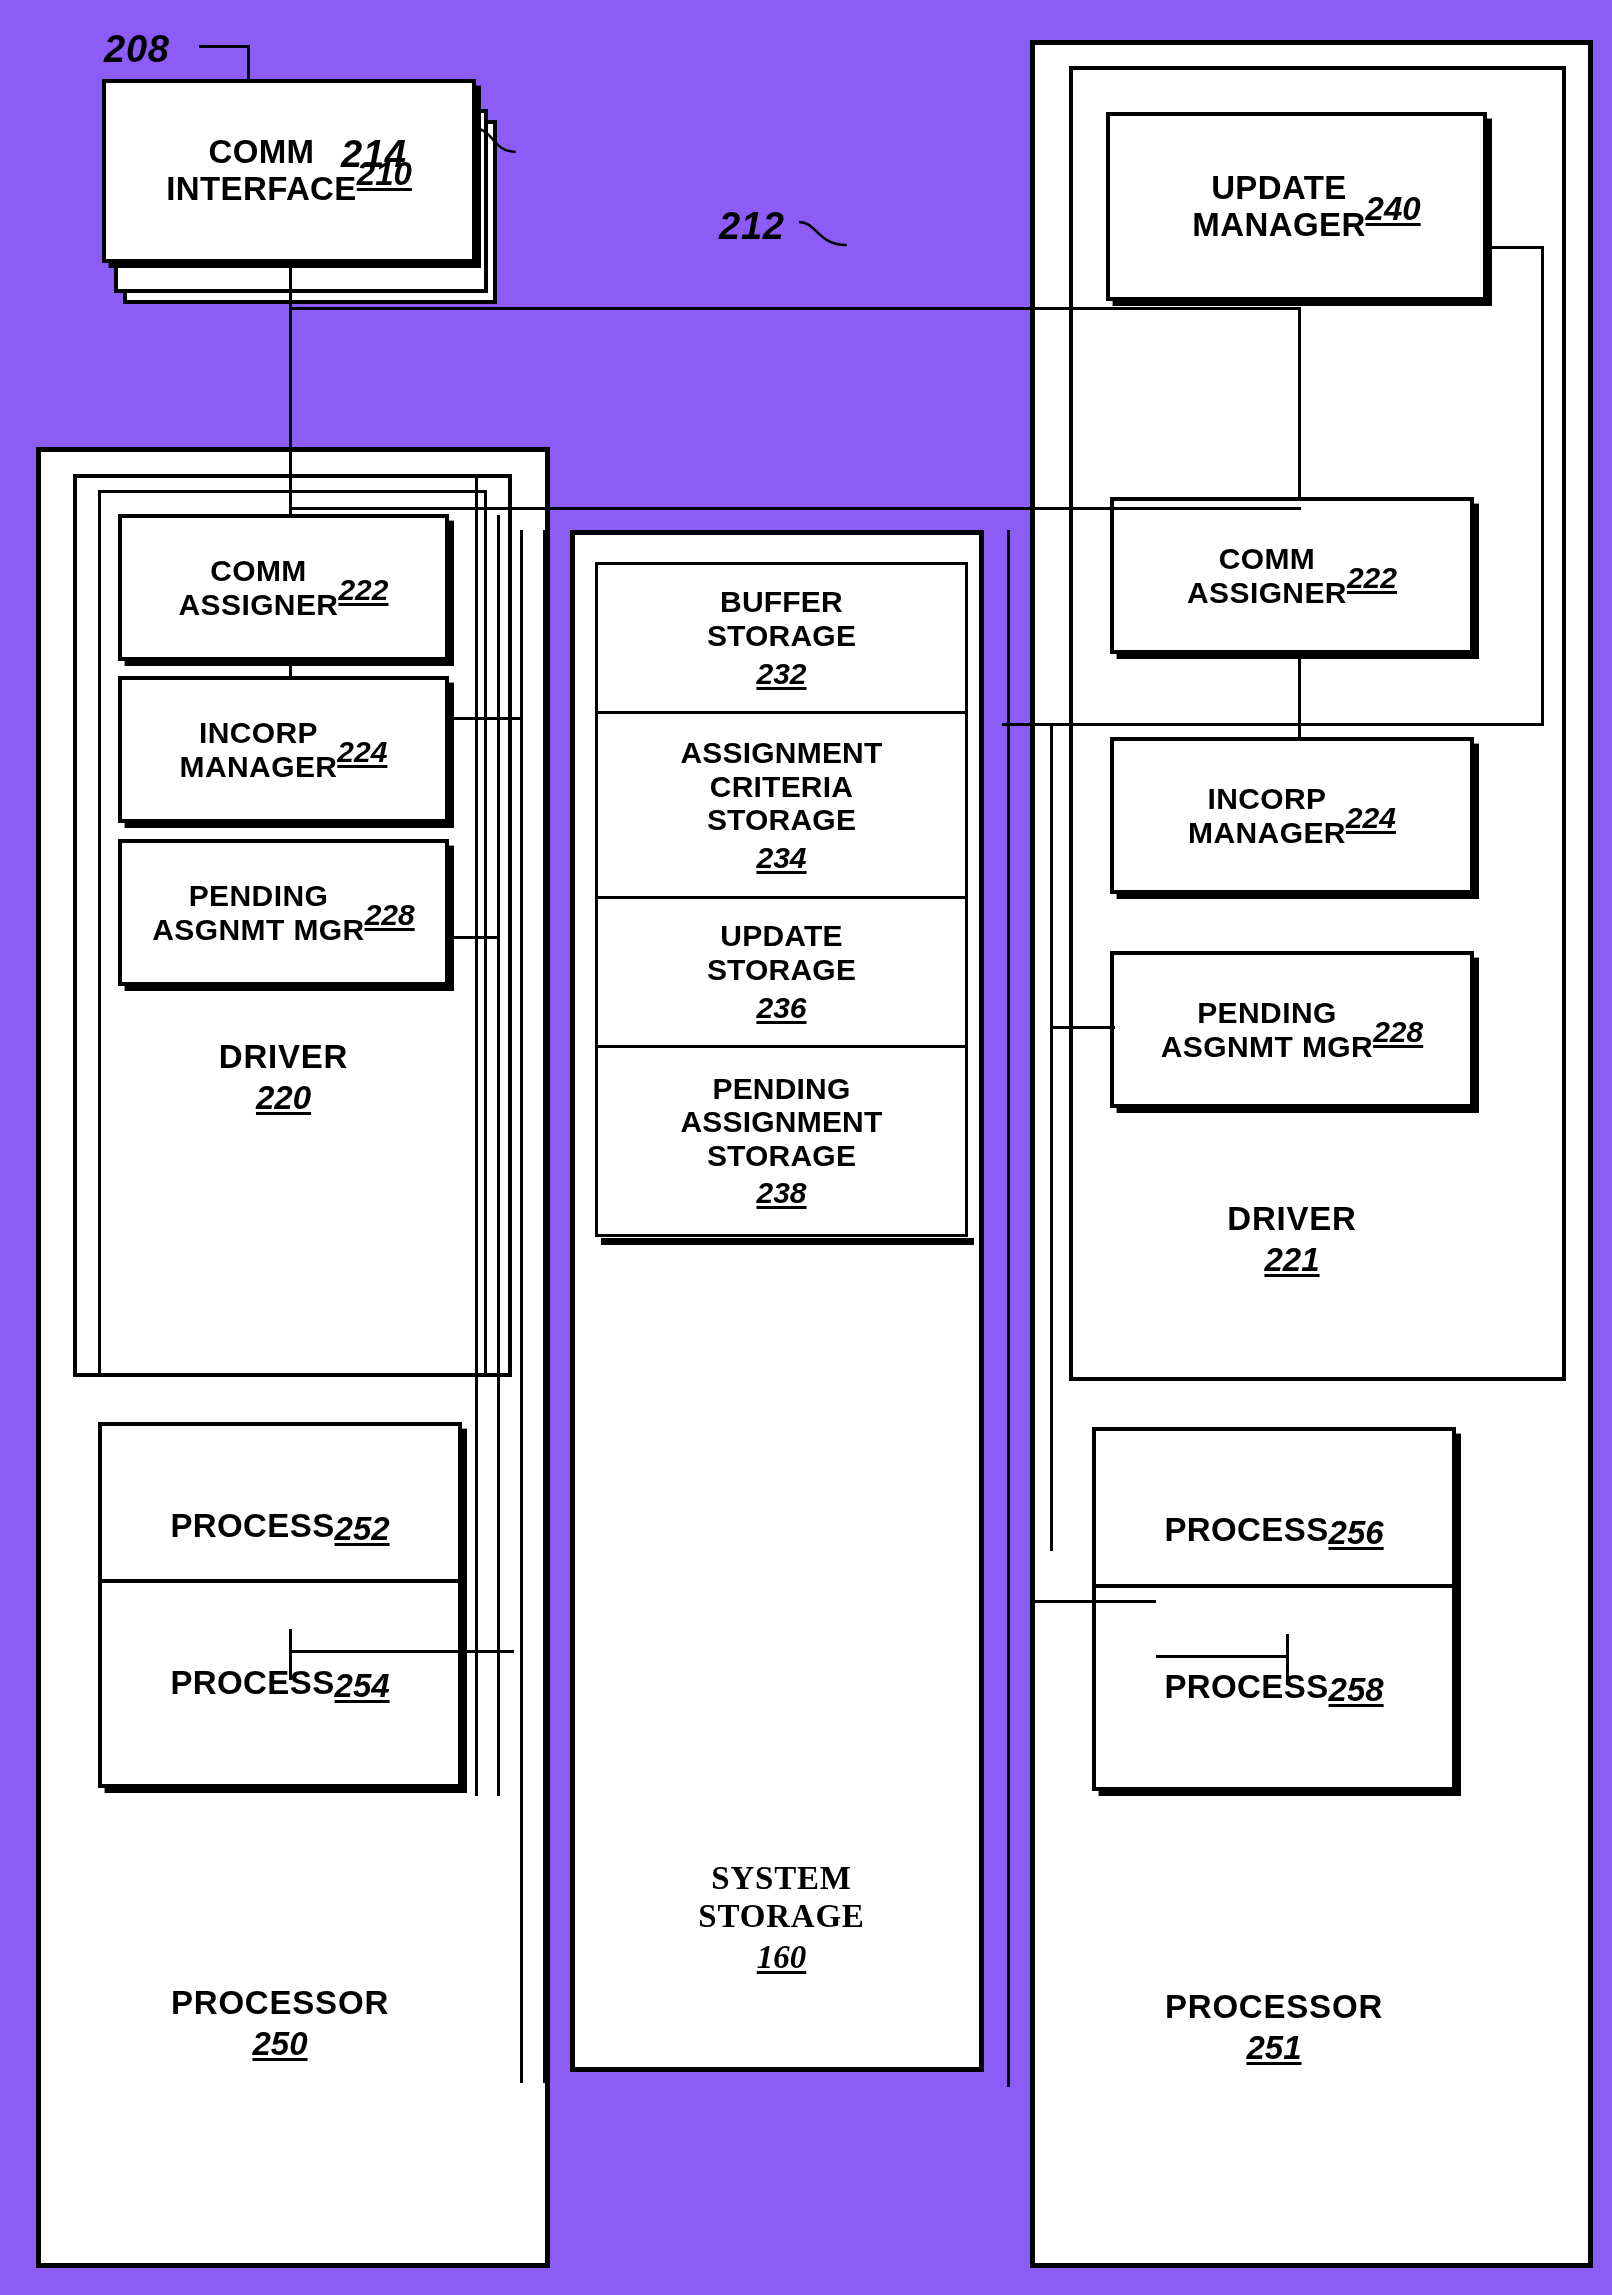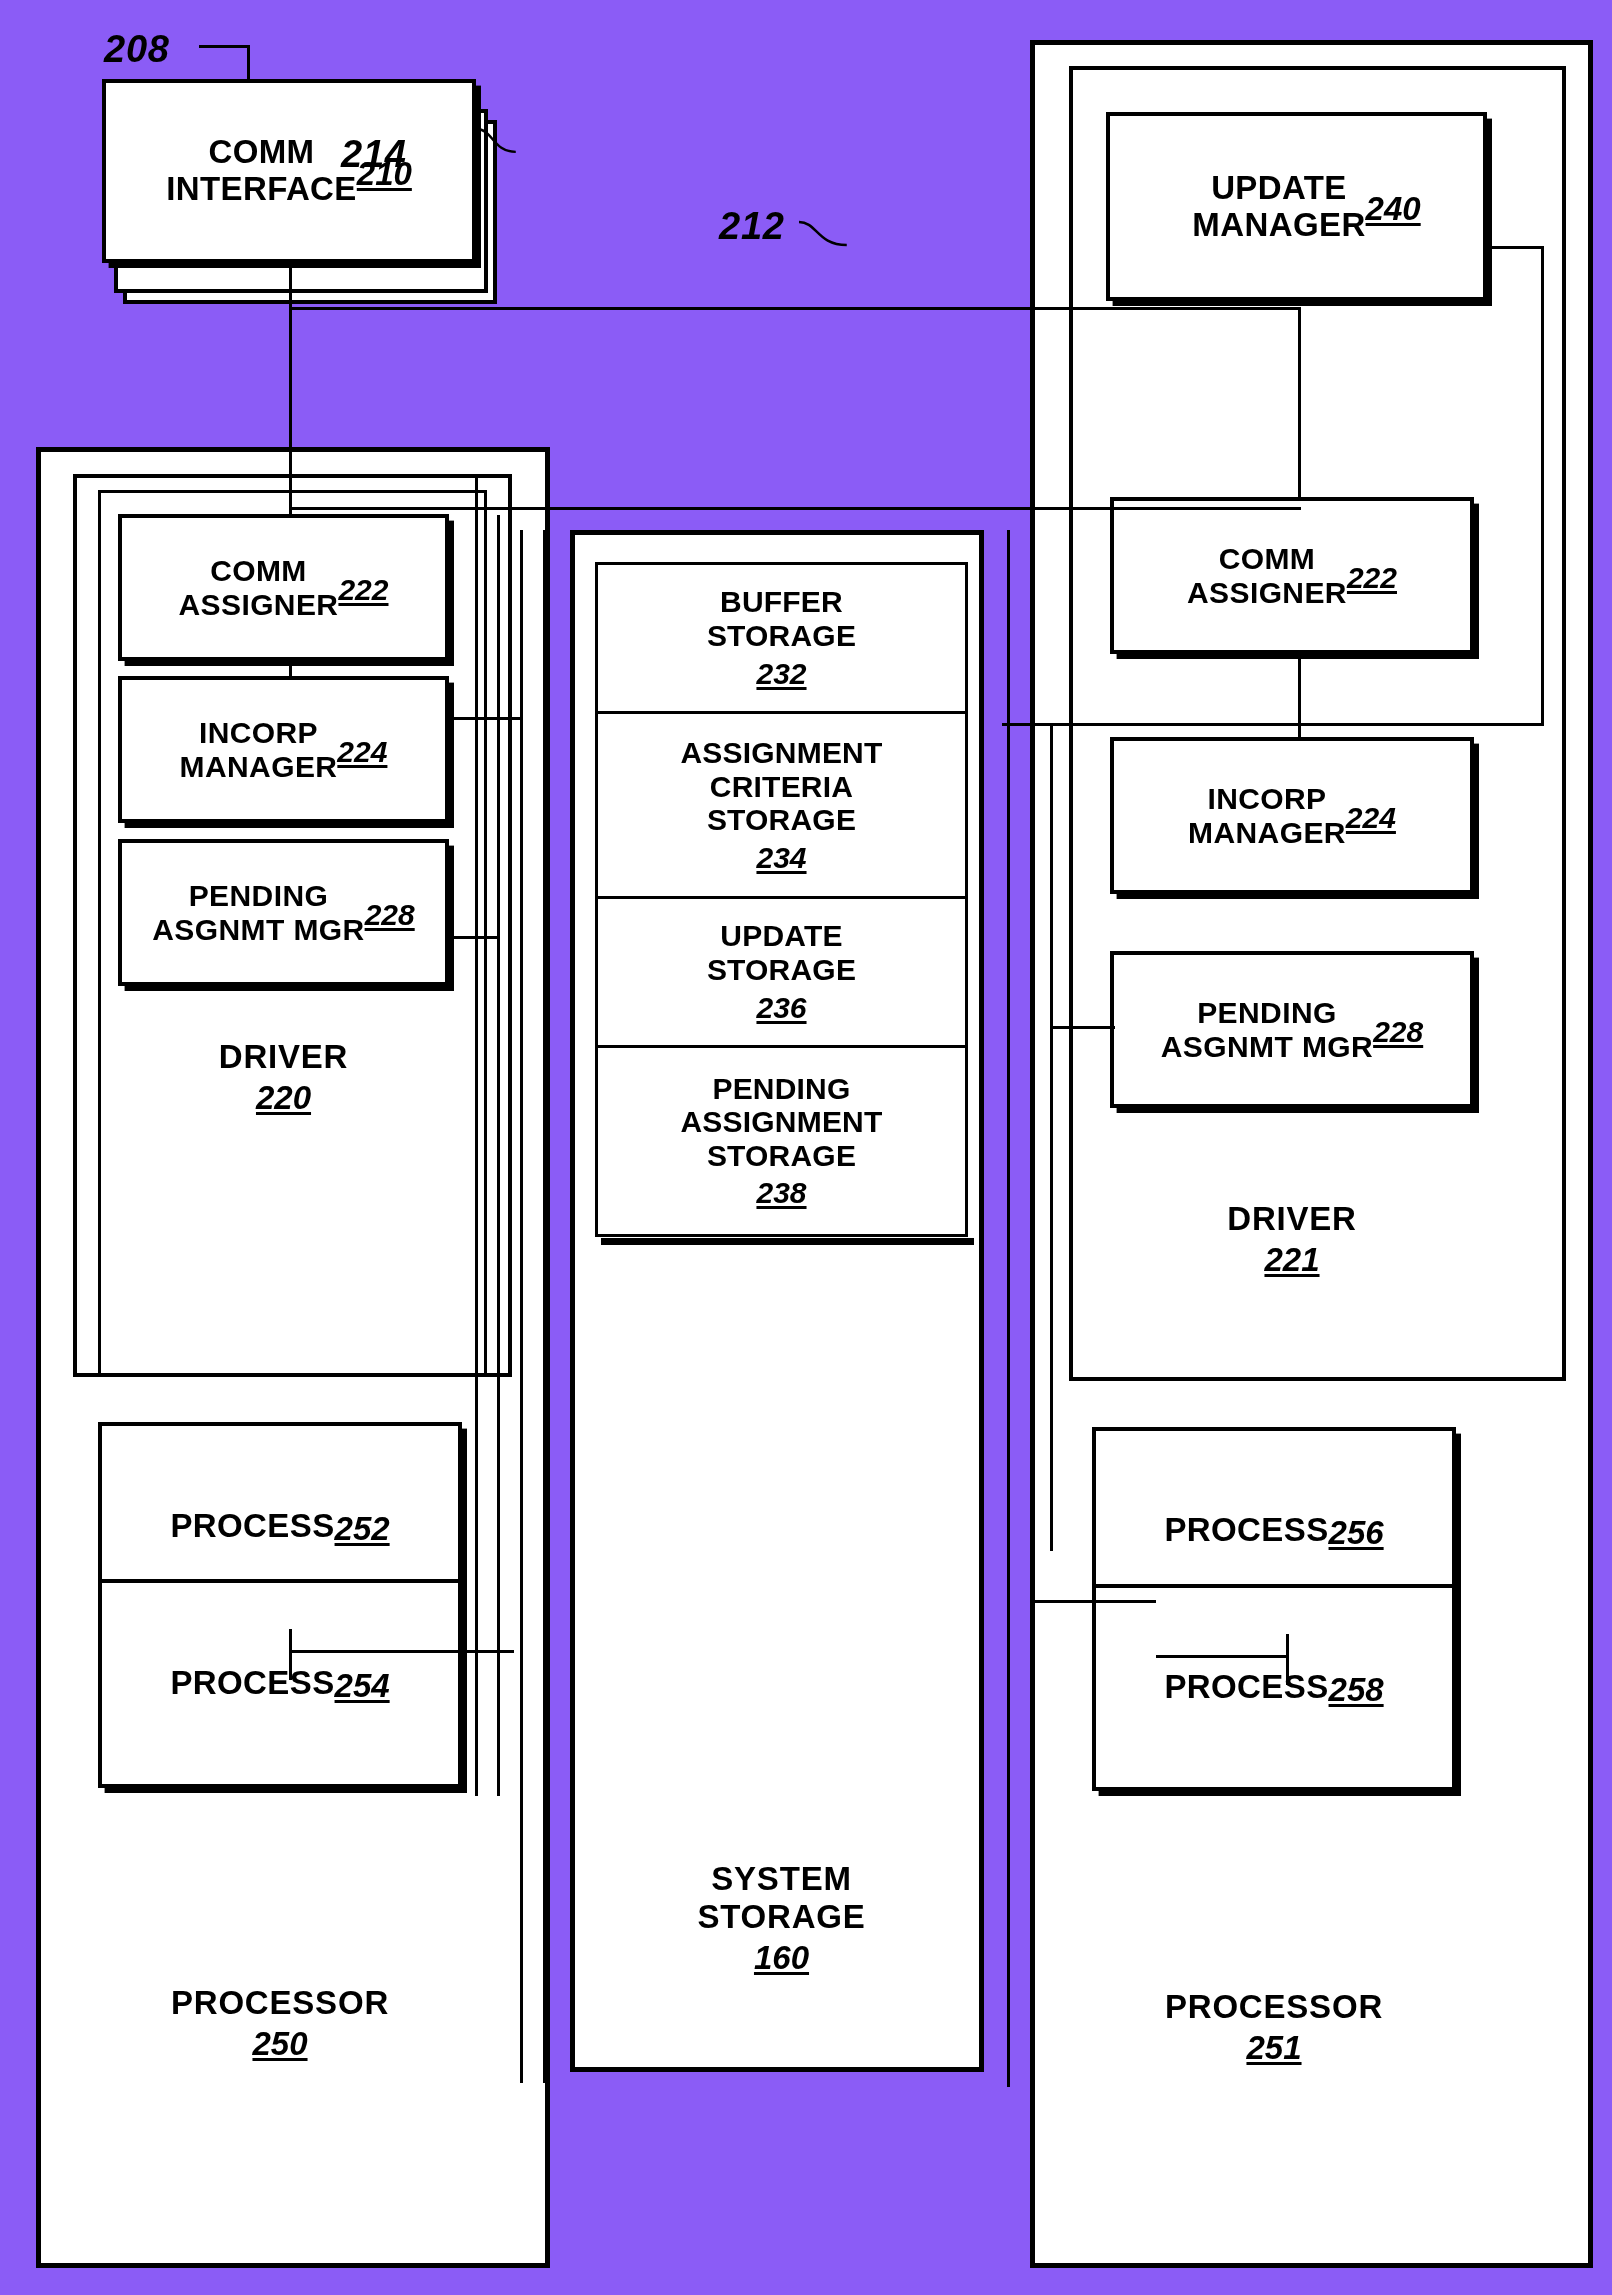--- a/index.html
+++ b/index.html
@@ -243,21 +243,21 @@
 
   <div class="cell" style="left:595px; top:1045px; width:373px; height:192px;">
     <span class="ttl fs-med">PENDING
 ASSIGNMENT
 STORAGE</span>
     <span class="num fs-med">238</span>
   </div>
 
   <div class="wire-h t5" style="left:601px; top:1238px; width:373px; height:6.6px;"></div>
 
-  <div class="caption" style="left:595px; top:1860px; width:373px;">
+  <div class="caption" style="left:595px; top:1860px; width:373px;font-family:Liberation Serif, serif;">
     <span class="ttl fs-big">SYSTEM
 STORAGE</span>
     <span class="num fs-big">160</span>
   </div>
 
   <div class="leafbox" style="left:1110px; top:497px; width:364px; height:157px;">
     <span class="ttl fs-med">COMM
 ASSIGNER</span>
     <span class="num fs-med">222</span>
   </div>

